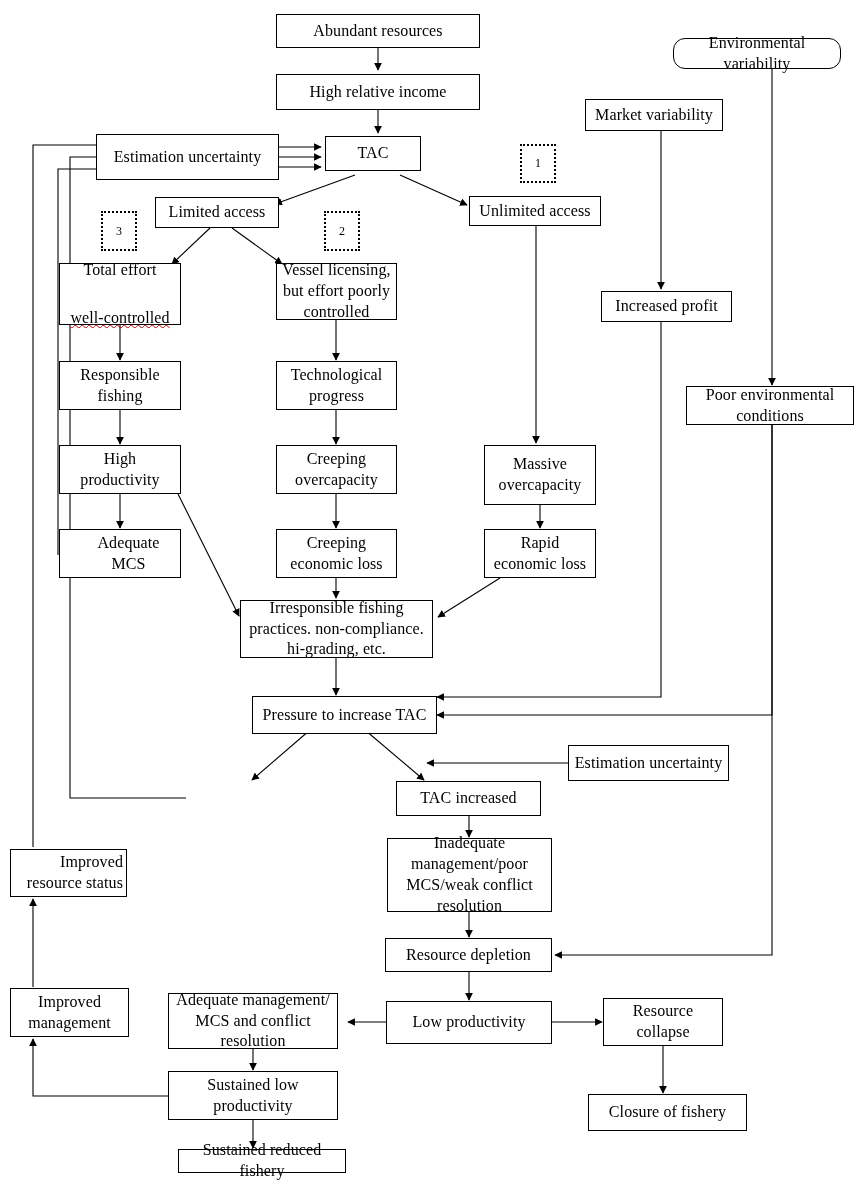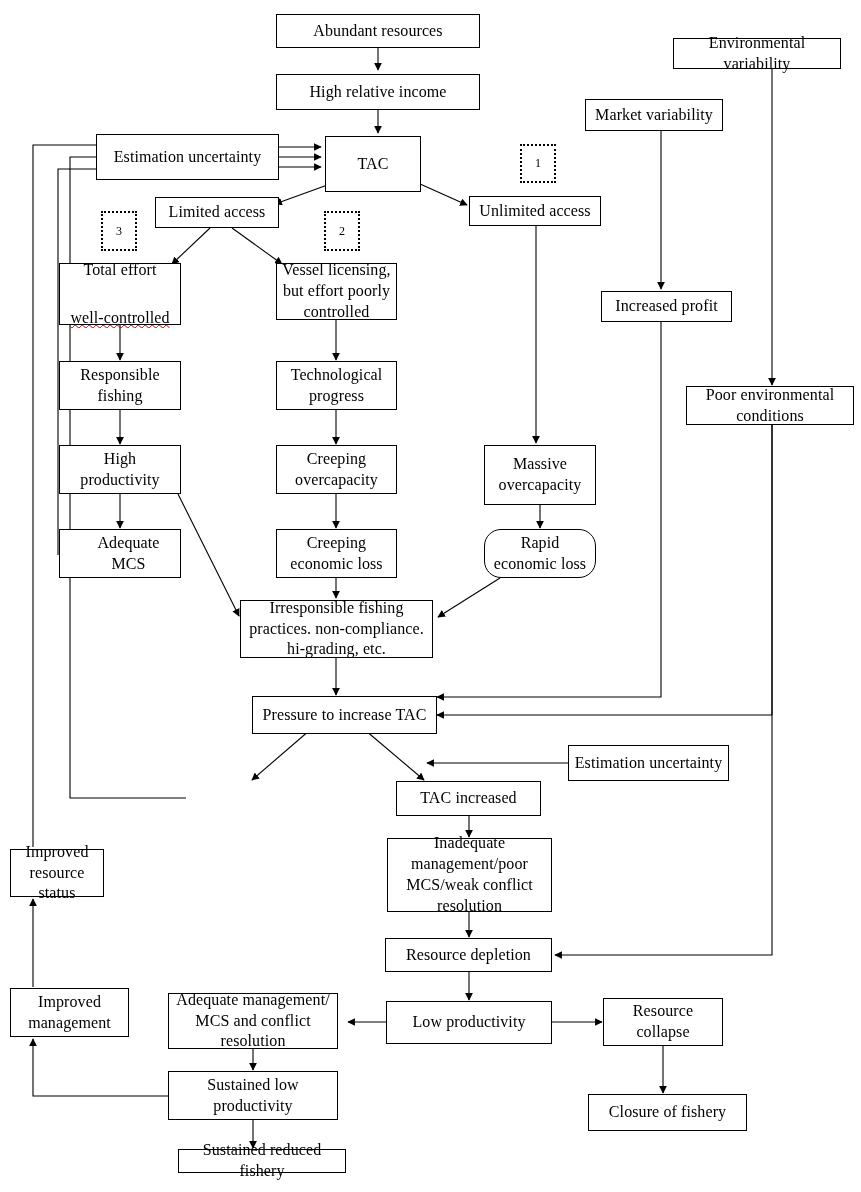--- a/index.html
+++ b/index.html
@@ -146,37 +146,37 @@
   </svg>
 
   <div class="node" style="left:276px;top:14px;width:204px;height:34px;">
     <span>Abundant resources</span>
   </div>
 
   <div class="node" style="left:276px;top:74px;width:204px;height:36px;">
     <span>High relative income</span>
   </div>
 
-  <div class="node" style="left:325px;top:136px;width:96px;height:56px;">
+  <div class="node" style="left:325px;top:136px;width:96px;height:35px;">
     <span>TAC</span>
   </div>
 
   <div class="node" style="left:96px;top:134px;width:183px;height:46px;">
     <span>Estimation uncertainty</span>
   </div>
 
   <div class="node" style="left:155px;top:197px;width:124px;height:31px;">
     <span>Limited access</span>
   </div>
 
   <div class="node" style="left:469px;top:196px;width:132px;height:30px;">
     <span>Unlimited access</span>
   </div>
 
-  <div class="node" style="left:673px;top:38px;width:168px;height:31px;">
+  <div class="node" style="left:673px;top:38px;width:168px;height:31px;border-radius:12px;">
     <span>Environmental variability</span>
   </div>
 
   <div class="node" style="left:585px;top:99px;width:138px;height:32px;">
     <span>Market variability</span>
   </div>
 
   <div class="node" style="left:601px;top:291px;width:131px;height:31px;">
     <span>Increased profit</span>
   </div>
@@ -217,21 +217,21 @@
   </div>
 
   <div class="node" style="left:59px;top:529px;width:122px;height:49px;padding-left:20px;">
     <span>Adequate MCS</span>
   </div>
 
   <div class="node" style="left:276px;top:529px;width:121px;height:49px;">
     <span>Creeping economic loss</span>
   </div>
 
-  <div class="node" style="left:484px;top:529px;width:112px;height:49px;border-radius:17px;">
+  <div class="node" style="left:484px;top:529px;width:112px;height:49px;">
     <span>Rapid economic loss</span>
   </div>
 
   <div class="node" style="left:240px;top:600px;width:193px;height:58px;">
     <span>Irresponsible fishing practices. non-compliance. hi-grading, etc.</span>
   </div>
 
   <div class="node" style="left:252px;top:696px;width:185px;height:38px;">
     <span>Pressure to increase TAC</span>
   </div>
@@ -246,21 +246,21 @@
   </div>
 
   <div class="node" style="left:387px;top:838px;width:165px;height:74px;">
     <span>Inadequate management/poor MCS/weak conflict resolution</span>
   </div>
 
   <div class="node" style="left:385px;top:938px;width:167px;height:34px;">
     <span>Resource depletion</span>
   </div>
 
-  <div class="node" style="left:10px;top:849px;width:94px;height:48px;">
+  <div class="node" style="left:10px;top:849px;width:117px;height:48px;text-align:right;">
     <span>Improved resource status</span>
   </div>
 
   <div class="node" style="left:10px;top:988px;width:119px;height:49px;">
     <span>Improved management</span>
   </div>
 
   <div class="node" style="left:168px;top:993px;width:170px;height:56px;">
     <span>Adequate management/ MCS and conflict resolution</span>
   </div>

